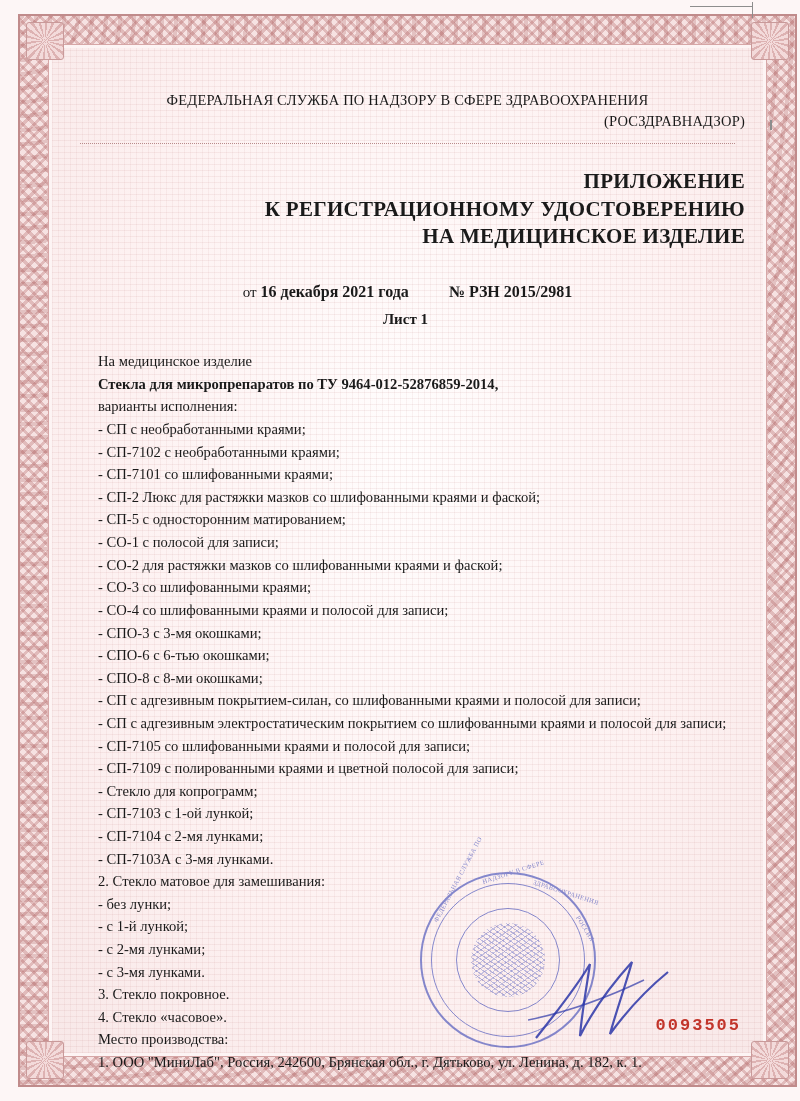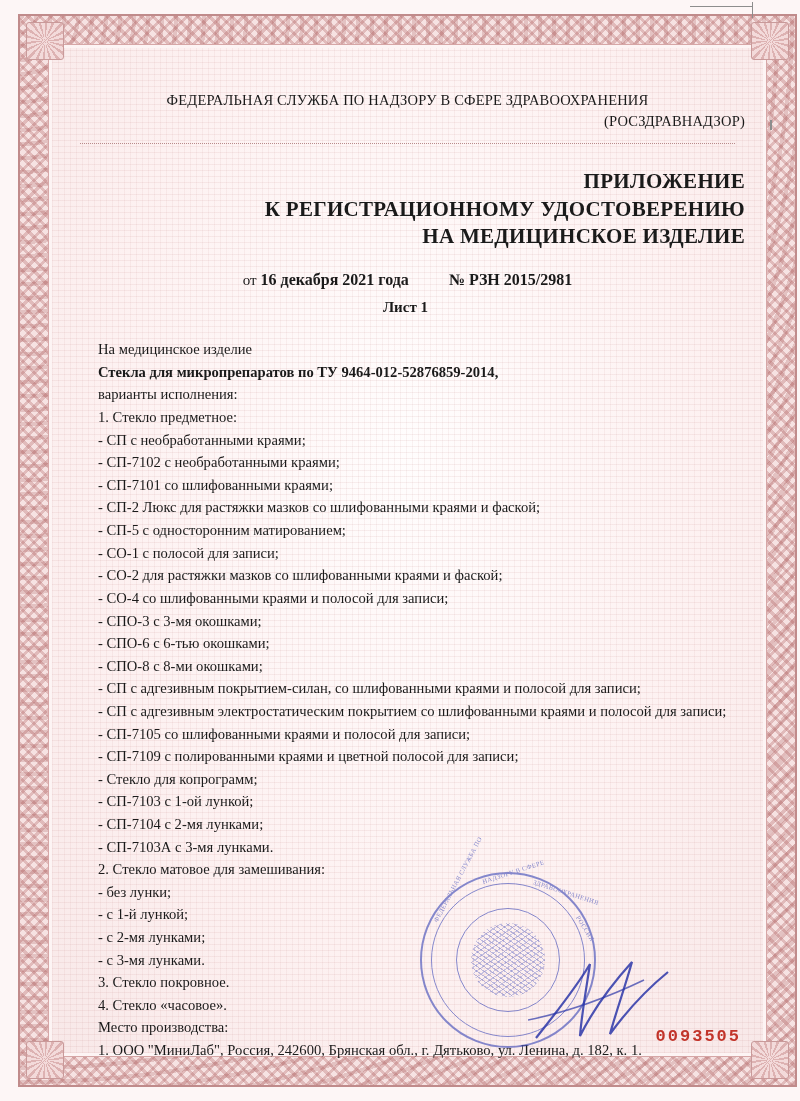--- a/index.html
+++ b/index.html
@@ -95,21 +95,21 @@
   .title {
     text-align: right;
     font-weight: bold;
     font-size: 21px;
     line-height: 1.32;
     margin-top: 24px;
     letter-spacing: 0.3px;
   }
   .title .t-line { display: block; }
   .dateline {
-    margin-top: 20px;
+    margin-top: 32px;
     display: flex;
     justify-content: center;
     gap: 40px;
     font-size: 16px;
     font-weight: bold;
     text-align: right;
   }
   .dateline .date-prefix { font-weight: normal; font-size: 15px; }
   .sheet {
     text-align: center;
@@ -122,21 +122,21 @@
     margin-top: 22px;
     padding-left: 28px;
     font-size: 14.6px;
     line-height: 1.55;
   }
   .body .b-line { display: block; white-space: normal; }
   .body .bold { font-weight: bold; }
   .serial {
     position: absolute;
     right: 74px;
-    bottom: 55px;
+    bottom: 66px;
     color: #c2352b;
     font-family: "Liberation Mono", monospace;
     font-size: 17px;
     letter-spacing: 2px;
     font-weight: bold;
   }
 
   
   .stamp {
     position: absolute;
@@ -245,28 +245,28 @@
       <div>№ РЗН 2015/2981</div>
     </div>
 
     <div class="sheet">Лист 1</div>
 
     <div class="body">
       <span class="b-line">На медицинское изделие</span>
       <span class="b-line bold">Стекла для микропрепаратов по ТУ 9464-012-52876859-2014,</span>
       <span class="b-line">варианты исполнения:</span>
 
-      <span class="b-line">1. Стекло предметное:</span>
       <span class="b-line">- СП с необработанными краями;</span>
       <span class="b-line">- СП-7102 с необработанными краями;</span>
       <span class="b-line">- СП-7101 со шлифованными краями;</span>
       <span class="b-line">- СП-2 Люкс для растяжки мазков со шлифованными краями и фаской;</span>
       <span class="b-line">- СП-5 с односторонним матированием;</span>
       <span class="b-line">- СО-1 с полосой для записи;</span>
       <span class="b-line">- СО-2 для растяжки мазков со шлифованными краями и фаской;</span>
+      <span class="b-line">- СО-3 со шлифованными краями;</span>
       <span class="b-line">- СО-4 со шлифованными краями и полосой для записи;</span>
       <span class="b-line">- СПО-3 с 3-мя окошками;</span>
       <span class="b-line">- СПО-6 с 6-тью окошками;</span>
       <span class="b-line">- СПО-8 с 8-ми окошками;</span>
       <span class="b-line">- СП с адгезивным покрытием-силан, со шлифованными краями и полосой для записи;</span>
       <span class="b-line">- СП с адгезивным электростатическим покрытием со шлифованными краями и полосой для записи;</span>
       <span class="b-line">- СП-7105 со шлифованными краями и полосой для записи;</span>
       <span class="b-line">- СП-7109 с полированными краями и цветной полосой для записи;</span>
       <span class="b-line">- Стекло для копрограмм;</span>
       <span class="b-line">- СП-7103 с 1-ой лункой;</span>

